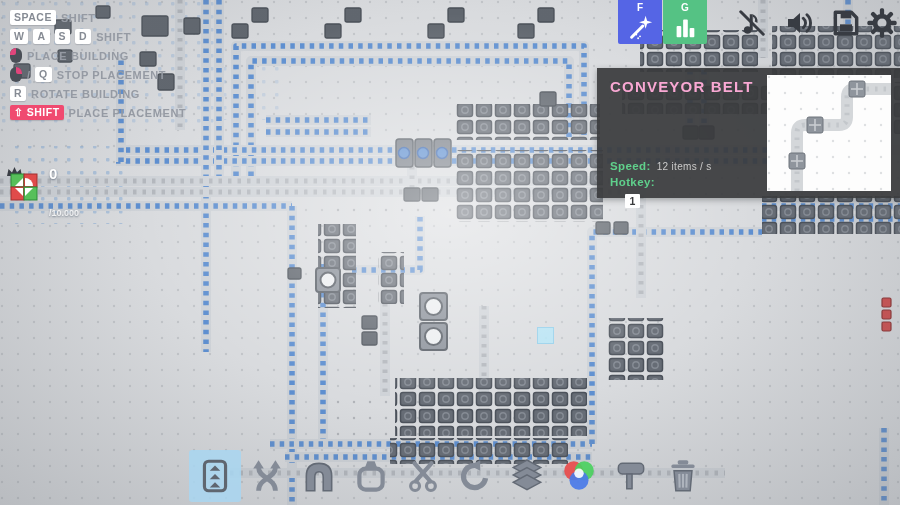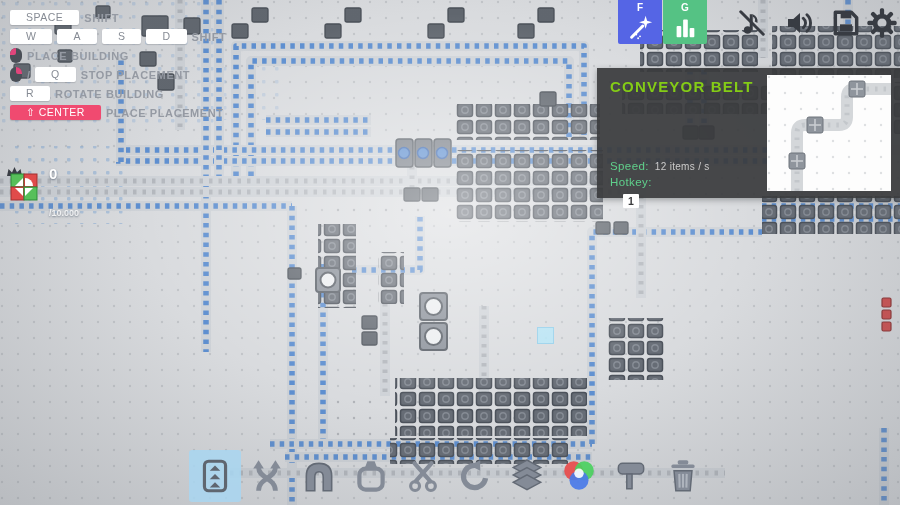--- a/index.html
+++ b/index.html
@@ -13,22 +13,22 @@
   .vignette{position:absolute;inset:0;pointer-events:none;z-index:5;
     background:radial-gradient(ellipse at 50% 42%, rgba(255,255,255,.50) 0%, rgba(255,255,255,0) 48%, rgba(110,115,122,.30) 100%);}
   svg.factory{position:absolute;left:0;top:0;z-index:1;}
   .t{fill:none;stroke:#ced2d7;stroke-width:10;stroke-linejoin:round;}
   .ib{fill:none;stroke:#5e8fd0;stroke-width:5.5;stroke-dasharray:4.5 5.2;stroke-linejoin:round;}
   .ig{fill:none;stroke:#b3b7bd;stroke-width:5;stroke-dasharray:3.5 6;stroke-linejoin:round;}
 
   
   .hints{position:absolute;left:10px;top:10px;z-index:10;}
   .hint-row{display:flex;align-items:center;gap:5px;height:15px;margin-bottom:4px;}
-  .key{display:inline-block;background:#fff;color:#868b94;font-size:10.5px;font-weight:normal;
-    line-height:15px;padding:0 16px;border-radius:2px;letter-spacing:.5px;
+  .key{display:inline-block;background:#fff;color:#868b94;font-size:10.5px;font-weight:bold;
+    line-height:15px;padding:0 4px;border-radius:2px;letter-spacing:.5px;
     box-shadow:0 1px 1px rgba(40,45,55,.18);}
   .key.danger{background:#f04a70;color:#fff;}
   .hint-label{color:#959aa3;font-size:11px;font-weight:bold;letter-spacing:.6px;}
   .hint-sep{color:#959aa3;font-size:11px;font-weight:bold;}
   .mouse{position:relative;width:12px;height:15px;background:#4a4f57;border-radius:6px;flex:0 0 auto;}
   .mouse::before{content:'';position:absolute;top:0;width:6px;height:7px;background:#e0457b;}
   .mouse.left::before{left:0;border-radius:6px 0 2px 0;}
   .mouse.right::before{right:0;border-radius:0 6px 0 2px;}
 
   
@@ -45,26 +45,26 @@
   .kbtn.stats{left:663px;background:#55c284;}
   .icon-btn{position:absolute;background:none;border:none;padding:0;cursor:pointer;z-index:10;width:32px;height:32px;}
   .icon-btn.music{left:736px;top:8px;}
   .icon-btn.sound{left:784px;top:7px;}
   .icon-btn.save{left:830px;top:7px;}
   .icon-btn.settings{left:866px;top:7px;}
 
   
   .tooltip{position:absolute;left:597px;top:68px;width:303px;height:130px;z-index:9;
     background:rgba(58,59,61,.93);box-shadow:0 2px 6px rgba(30,33,38,.35);}
-  .tt-title{position:absolute;left:13px;top:10px;color:#84cc16;font-size:15px;font-weight:bold;letter-spacing:1.2px;}
+  .tt-title{position:absolute;left:13px;top:10px;color:#f9a8d4;font-size:15px;font-weight:bold;letter-spacing:1.2px;}
   .tt-desc{position:absolute;left:13px;top:32px;width:160px;color:#a3a3a3;font-size:11.5px;line-height:15px;}
   .tt-row{position:absolute;left:13px;display:flex;align-items:center;gap:6px;}
   .tt-row.speed{top:92px;}
   .tt-row.hotkey{top:108px;flex-direction:column;}
-  .tt-label{color:#5fd08c;font-size:11.5px;font-weight:normal;letter-spacing:.4px;}
+  .tt-label{color:#5fd08c;font-size:11.5px;font-weight:bold;letter-spacing:.4px;}
   .tt-value{color:#cbcbcb;font-size:10px;letter-spacing:.3px;}
   .tt-key{background:#fff;color:#3a3b3d;font-size:10.5px;font-weight:bold;line-height:14px;padding:0 5px;border-radius:1px;}
   .tt-preview{position:absolute;right:9px;top:7px;width:124px;height:116px;background:#fdfdfd;}
 
   
   .toolbar{position:absolute;left:189px;bottom:3px;display:flex;z-index:10;}
   .slot{width:52px;height:52px;background:none;border:none;padding:0;cursor:pointer;
     display:flex;align-items:center;justify-content:center;}
   .slot.selected{background:rgba(168,214,241,.85);border-radius:3px;}
   .tbicon{display:block;}
@@ -259,21 +259,21 @@
       <span class="mouse right"></span>
       <span class="hint-sep">/</span>
       <span class="key">Q</span>
       <span class="hint-label">STOP PLACEMENT</span>
     </div>
     <div class="hint-row">
       <span class="key">R</span>
       <span class="hint-label">ROTATE BUILDING</span>
     </div>
     <div class="hint-row">
-      <span class="key danger">⇧ CENTER</span>
+      <span class="key danger">⇧ SHIFT</span>
       <span class="hint-label">PLACE PLACEMENT</span>
     </div>
   </div>
 
   <div class="goal">
     <svg width="38" height="38" viewBox="0 0 38 38">
       <path d="M2,12 L3.5,5 L7,8.5 L9.5,3 L12,8.5 L15.5,5 L17,12 Z" fill="#3a3e45"></path>
       <g transform="translate(6,10)">
         <rect x="0" y="0" width="13" height="13" fill="#57c05a" stroke="#2e8c3a" stroke-width="1"></rect>
         <rect x="13" y="0" width="13" height="13" fill="#e04b4b" stroke="#a03030" stroke-width="1"></rect>

